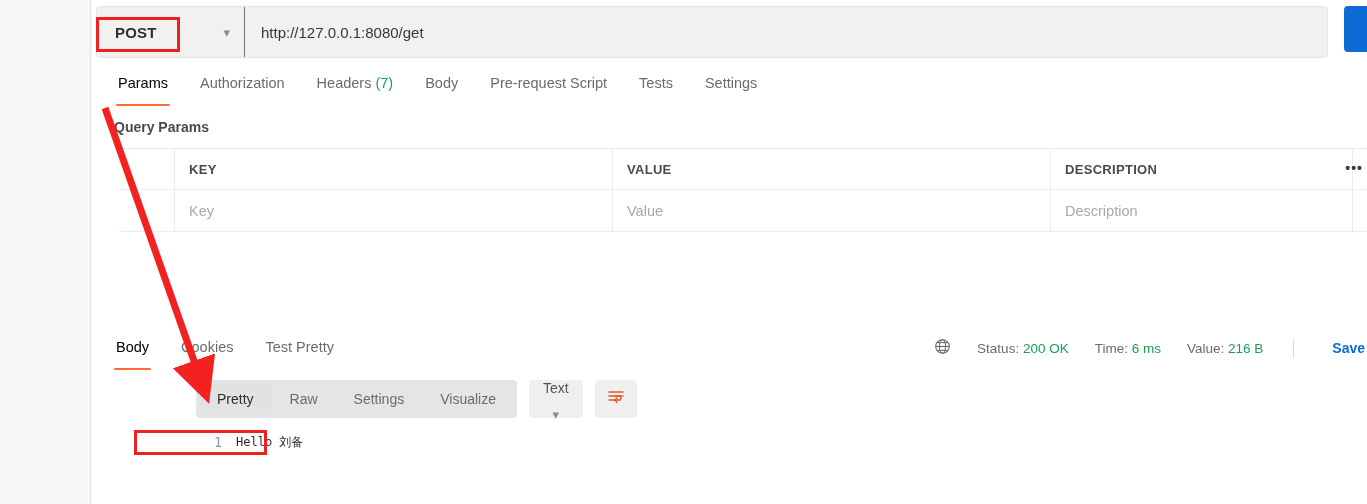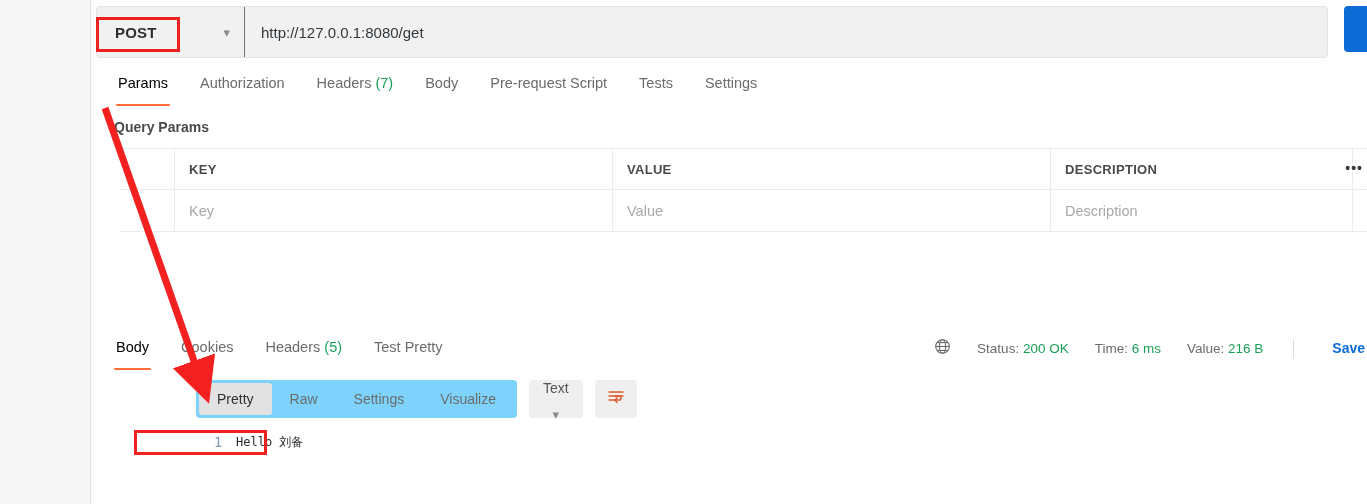--- a/index.html
+++ b/index.html
@@ -98,21 +98,21 @@
     display: flex; align-items: center; gap: 26px; font-size: 13.5px; color: #6b6b6b;
   }
   .stat-item { white-space: nowrap; }
   .stat-item b { font-weight: normal; color: #1a9f56; }
   .vdiv { width: 1px; height: 19px; background: #dcdcdc; margin: 0 4px; }
   .save-link { color: #0d6bd6; font-size: 14px; font-weight: bold; margin-left: 8px; }
 
   
   .fmt { position: absolute; left: 104px; top: 380px; display: flex; align-items: center; gap: 12px; }
   .seg {
-    display: flex; align-items: center; background: #7dd3fc;
+    display: flex; align-items: center; background: #e5e5e5;
     border-radius: 4px; height: 38px; padding: 3px; text-align: right;
   }
   .seg-item {
     padding: 0 18px; height: 32px; display: flex; align-items: center;
     font-size: 14px; color: #6b6b6b; border-radius: 3px; white-space: nowrap;
   }
   .seg-item.active { background: #e2e2e2; color: #2f2f2f; }
   .dropdown {
     display: flex; align-items: center; gap: 12px; background: #efefef;
     border-radius: 4px; height: 38px; padding: 0 14px;
@@ -198,21 +198,20 @@
             <span class="ph">Description</span>
           </div>
         <div class="pcell c-more"></div>
       </div>
     </div>
     <div class="dots">•••</div>
 
     <div class="resp-tabs">
       <div class="tab active"><span>Body</span></div>
       <div class="tab"><span>Cookies</span></div>
-      <div class="tab"><span>Headers</span> <span class="count">(5)</span></div>
       <div class="tab"><span>Test Pretty</span></div>
     </div>
 
     <div class="status-bar">
       <span>
         <svg width="17" height="17" viewBox="0 0 20 20" fill="none" stroke="#6b6b6b" stroke-width="1.3">
           <circle cx="10" cy="10" r="8"></circle>
           <ellipse cx="10" cy="10" rx="3.6" ry="8"></ellipse>
           <line x1="2" y1="10" x2="18" y2="10"></line>
           <line x1="3.5" y1="5.4" x2="16.5" y2="5.4"></line>

